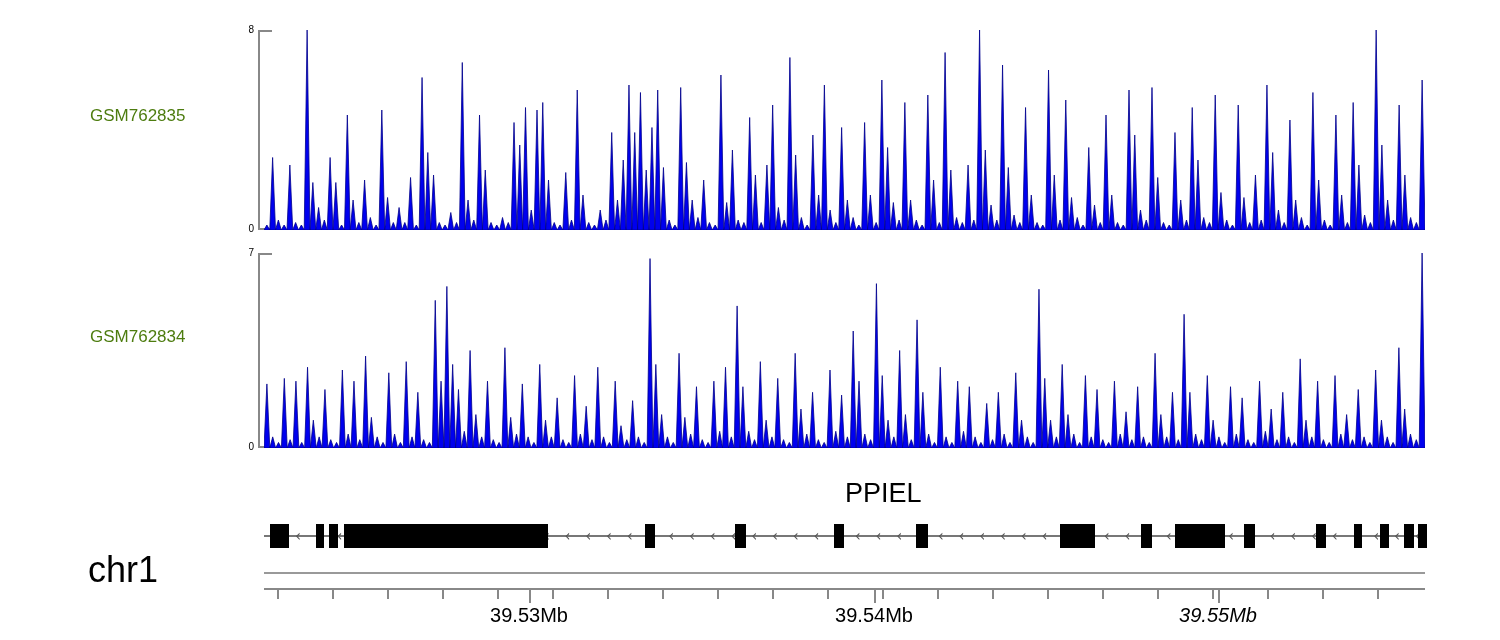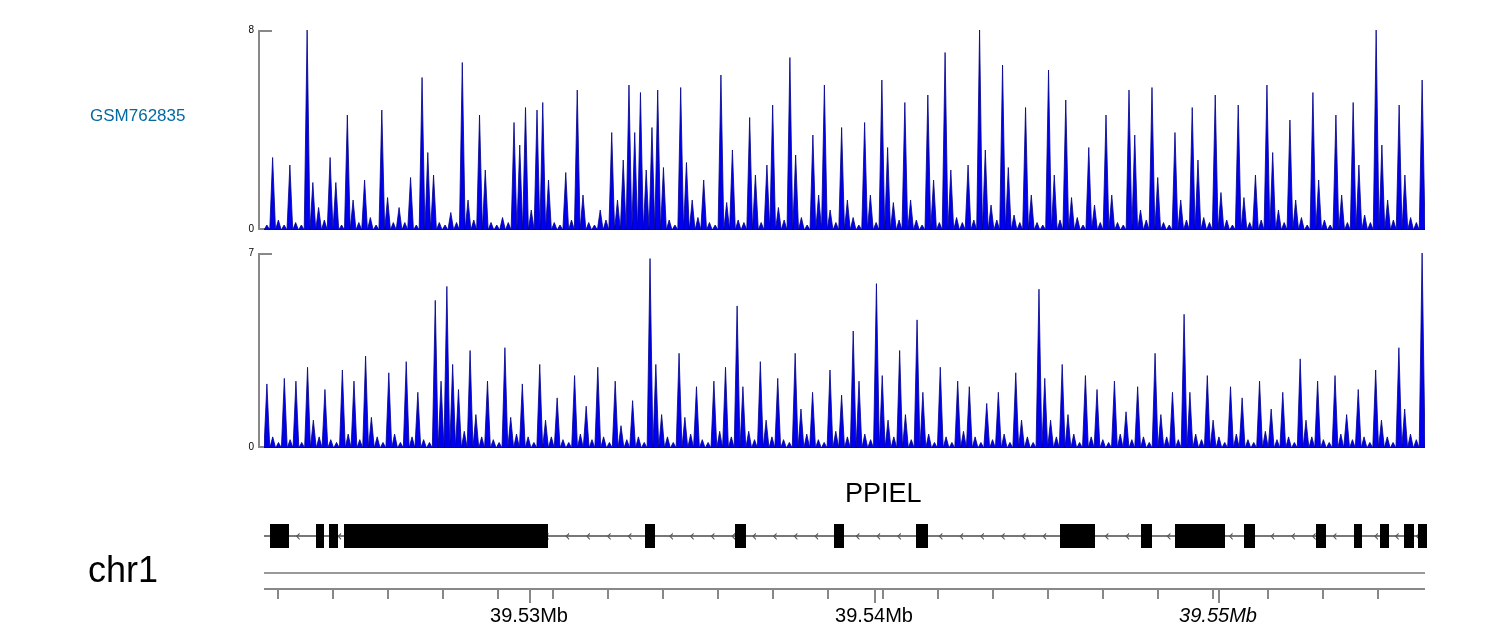--- a/index.html
+++ b/index.html
@@ -28,21 +28,21 @@
     left: 0;
     width: 1500px;
   }
   .track-label {
     position: absolute;
     right: 1410px;           
     width: 320px;
     text-align: left;
     left: 90px;
     font-size: 17px;
-    color: #0369a1;
+    color: #4d7c0f;
     white-space: nowrap;
   }
   .track-plot {
     position: absolute;
     left: 264px;
     width: 1161px;
   }
   .axis {
     position: absolute;
     left: 258px;
@@ -161,20 +161,21 @@
     <div class="axis-num top" style="top: -5px;">8</div>
     <div class="axis-num bottom" style="top: 194px;">0</div>
     <div class="track-plot" style="top: 0px; height: 200px;">
         <svg class="cov-svg" width="1161" height="200" viewBox="0 0 1161 200">
           <path d="M 0 200 L 0.00 200 L 2.87 195.00 L 5.75 200 L 5.75 200 L 8.62 127.50 L 11.50 200 L 11.50 200 L 14.37 190.00 L 17.24 200 L 17.24 200 L 20.12 195.00 L 22.99 200 L 22.99 200 L 25.86 135.00 L 28.74 200 L 28.74 200 L 31.61 192.50 L 34.49 200 L 34.49 200 L 37.36 195.00 L 40.23 200 L 40.23 200 L 43.11 0.00 L 45.98 200 L 45.98 200 L 48.85 152.50 L 51.73 200 L 51.73 200 L 54.60 177.50 L 57.48 200 L 57.48 200 L 60.35 190.00 L 63.22 200 L 63.22 200 L 66.10 127.50 L 68.97 200 L 68.97 200 L 71.84 152.50 L 74.72 200 L 74.72 200 L 77.59 195.00 L 80.47 200 L 80.47 200 L 83.34 85.00 L 86.21 200 L 86.21 200 L 89.09 170.00 L 91.96 200 L 91.96 200 L 94.83 192.50 L 97.71 200 L 97.71 200 L 100.58 150.00 L 103.46 200 L 103.46 200 L 106.33 187.50 L 109.20 200 L 109.20 200 L 112.08 195.00 L 114.95 200 L 114.95 200 L 117.82 80.00 L 120.70 200 L 120.70 200 L 123.57 167.50 L 126.45 200 L 126.45 200 L 129.32 192.50 L 132.19 200 L 132.19 200 L 135.07 177.50 L 137.94 200 L 137.94 200 L 140.81 192.50 L 143.69 200 L 143.69 200 L 146.56 147.50 L 149.44 200 L 149.44 200 L 152.31 195.00 L 155.18 200 L 155.18 200 L 158.06 47.50 L 160.93 200 L 160.93 200 L 163.80 122.50 L 166.68 200 L 166.68 200 L 169.55 145.00 L 172.43 200 L 172.43 200 L 175.30 192.50 L 178.17 200 L 178.17 200 L 181.05 195.00 L 183.92 200 L 183.92 200 L 186.79 182.50 L 189.67 200 L 189.67 200 L 192.54 192.50 L 195.42 200 L 195.42 200 L 198.29 32.50 L 201.16 200 L 201.16 200 L 204.04 170.00 L 206.91 200 L 206.91 200 L 209.78 190.00 L 212.66 200 L 212.66 200 L 215.53 85.00 L 218.41 200 L 218.41 200 L 221.28 140.00 L 224.15 200 L 224.15 200 L 227.03 192.50 L 229.90 200 L 229.90 200 L 232.77 195.00 L 235.65 200 L 235.65 200 L 238.52 187.50 L 241.40 200 L 241.40 200 L 244.27 192.50 L 247.14 200 L 247.14 200 L 250.02 92.50 L 252.89 200 L 252.89 200 L 255.76 115.00 L 258.64 200 L 258.64 200 L 261.51 77.50 L 264.39 200 L 264.39 200 L 267.26 180.00 L 270.13 200 L 270.13 200 L 273.01 80.00 L 275.88 200 L 275.88 200 L 278.75 72.50 L 281.63 200 L 281.63 200 L 284.50 150.00 L 287.38 200 L 287.38 200 L 290.25 192.50 L 293.12 200 L 293.12 200 L 296.00 195.00 L 298.87 200 L 298.87 200 L 301.75 142.50 L 304.62 200 L 304.62 200 L 307.49 190.00 L 310.37 200 L 310.37 200 L 313.24 60.00 L 316.11 200 L 316.11 200 L 318.99 165.00 L 321.86 200 L 321.86 200 L 324.74 192.50 L 327.61 200 L 327.61 200 L 330.48 195.00 L 333.36 200 L 333.36 200 L 336.23 180.00 L 339.10 200 L 339.10 200 L 341.98 190.00 L 344.85 200 L 344.85 200 L 347.73 102.50 L 350.60 200 L 350.60 200 L 353.47 170.00 L 356.35 200 L 356.35 200 L 359.22 130.00 L 362.09 200 L 362.09 200 L 364.97 55.00 L 367.84 200 L 367.84 200 L 370.72 102.50 L 373.59 200 L 373.59 200 L 376.46 62.50 L 379.34 200 L 379.34 200 L 382.21 140.00 L 385.08 200 L 385.08 200 L 387.96 97.50 L 390.83 200 L 390.83 200 L 393.71 60.00 L 396.58 200 L 396.58 200 L 399.45 137.50 L 402.33 200 L 402.33 200 L 405.20 190.00 L 408.07 200 L 408.07 200 L 410.95 195.00 L 413.82 200 L 413.82 200 L 416.70 57.50 L 419.57 200 L 419.57 200 L 422.44 132.50 L 425.32 200 L 425.32 200 L 428.19 170.00 L 431.06 200 L 431.06 200 L 433.94 187.50 L 436.81 200 L 436.81 200 L 439.69 150.00 L 442.56 200 L 442.56 200 L 445.43 192.50 L 448.31 200 L 448.31 200 L 451.18 195.00 L 454.05 200 L 454.05 200 L 456.93 45.00 L 459.80 200 L 459.80 200 L 462.68 172.50 L 465.55 200 L 465.55 200 L 468.42 120.00 L 471.30 200 L 471.30 200 L 474.17 190.00 L 477.04 200 L 477.04 200 L 479.92 192.50 L 482.79 200 L 482.79 200 L 485.67 87.50 L 488.54 200 L 488.54 200 L 491.41 145.00 L 494.29 200 L 494.29 200 L 497.16 192.50 L 500.03 200 L 500.03 200 L 502.91 135.00 L 505.78 200 L 505.78 200 L 508.66 75.00 L 511.53 200 L 511.53 200 L 514.40 177.50 L 517.28 200 L 517.28 200 L 520.15 190.00 L 523.02 200 L 523.02 200 L 525.90 27.50 L 528.77 200 L 528.77 200 L 531.65 125.00 L 534.52 200 L 534.52 200 L 537.39 187.50 L 540.27 200 L 540.27 200 L 543.14 195.00 L 546.01 200 L 546.01 200 L 548.89 105.00 L 551.76 200 L 551.76 200 L 554.64 165.00 L 557.51 200 L 557.51 200 L 560.38 55.00 L 563.26 200 L 563.26 200 L 566.13 180.00 L 569.00 200 L 569.00 200 L 571.88 192.50 L 574.75 200 L 574.75 200 L 577.63 97.50 L 580.50 200 L 580.50 200 L 583.37 170.00 L 586.25 200 L 586.25 200 L 589.12 187.50 L 592.00 200 L 592.00 200 L 594.87 195.00 L 597.74 200 L 597.74 200 L 600.62 92.50 L 603.49 200 L 603.49 200 L 606.36 165.00 L 609.24 200 L 609.24 200 L 612.11 192.50 L 614.99 200 L 614.99 200 L 617.86 50.00 L 620.73 200 L 620.73 200 L 623.61 117.50 L 626.48 200 L 626.48 200 L 629.35 172.50 L 632.23 200 L 632.23 200 L 635.10 190.00 L 637.98 200 L 637.98 200 L 640.85 72.50 L 643.72 200 L 643.72 200 L 646.60 170.00 L 649.47 200 L 649.47 200 L 652.34 190.00 L 655.22 200 L 655.22 200 L 658.09 195.00 L 660.97 200 L 660.97 200 L 663.84 65.00 L 666.71 200 L 666.71 200 L 669.59 150.00 L 672.46 200 L 672.46 200 L 675.33 192.50 L 678.21 200 L 678.21 200 L 681.08 22.50 L 683.96 200 L 683.96 200 L 686.83 140.00 L 689.70 200 L 689.70 200 L 692.58 187.50 L 695.45 200 L 695.45 200 L 698.32 192.50 L 701.20 200 L 701.20 200 L 704.07 135.00 L 706.95 200 L 706.95 200 L 709.82 190.00 L 712.69 200 L 712.69 200 L 715.57 0.00 L 718.44 200 L 718.44 200 L 721.31 120.00 L 724.19 200 L 724.19 200 L 727.06 175.00 L 729.94 200 L 729.94 200 L 732.81 190.00 L 735.68 200 L 735.68 200 L 738.56 35.00 L 741.43 200 L 741.43 200 L 744.30 137.50 L 747.18 200 L 747.18 200 L 750.05 185.00 L 752.93 200 L 752.93 200 L 755.80 192.50 L 758.67 200 L 758.67 200 L 761.55 77.50 L 764.42 200 L 764.42 200 L 767.29 165.00 L 770.17 200 L 770.17 200 L 773.04 192.50 L 775.92 200 L 775.92 200 L 778.79 195.00 L 781.66 200 L 781.66 200 L 784.54 40.00 L 787.41 200 L 787.41 200 L 790.28 145.00 L 793.16 200 L 793.16 200 L 796.03 190.00 L 798.91 200 L 798.91 200 L 801.78 70.00 L 804.65 200 L 804.65 200 L 807.53 167.50 L 810.40 200 L 810.40 200 L 813.27 187.50 L 816.15 200 L 816.15 200 L 819.02 195.00 L 821.90 200 L 821.90 200 L 824.77 117.50 L 827.64 200 L 827.64 200 L 830.52 175.00 L 833.39 200 L 833.39 200 L 836.26 192.50 L 839.14 200 L 839.14 200 L 842.01 85.00 L 844.89 200 L 844.89 200 L 847.76 165.00 L 850.63 200 L 850.63 200 L 853.51 192.50 L 856.38 200 L 856.38 200 L 859.25 195.00 L 862.13 200 L 862.13 200 L 865.00 60.00 L 867.88 200 L 867.88 200 L 870.75 105.00 L 873.62 200 L 873.62 200 L 876.50 180.00 L 879.37 200 L 879.37 200 L 882.25 190.00 L 885.12 200 L 885.12 200 L 887.99 57.50 L 890.87 200 L 890.87 200 L 893.74 147.50 L 896.61 200 L 896.61 200 L 899.49 192.50 L 902.36 200 L 902.36 200 L 905.24 195.00 L 908.11 200 L 908.11 200 L 910.98 102.50 L 913.86 200 L 913.86 200 L 916.73 170.00 L 919.60 200 L 919.60 200 L 922.48 190.00 L 925.35 200 L 925.35 200 L 928.23 77.50 L 931.10 200 L 931.10 200 L 933.97 130.00 L 936.85 200 L 936.85 200 L 939.72 187.50 L 942.59 200 L 942.59 200 L 945.47 192.50 L 948.34 200 L 948.34 200 L 951.22 65.00 L 954.09 200 L 954.09 200 L 956.96 162.50 L 959.84 200 L 959.84 200 L 962.71 190.00 L 965.58 200 L 965.58 200 L 968.46 195.00 L 971.33 200 L 971.33 200 L 974.21 75.00 L 977.08 200 L 977.08 200 L 979.95 167.50 L 982.83 200 L 982.83 200 L 985.70 192.50 L 988.57 200 L 988.57 200 L 991.45 145.00 L 994.32 200 L 994.32 200 L 997.20 190.00 L 1000.07 200 L 1000.07 200 L 1002.94 55.00 L 1005.82 200 L 1005.82 200 L 1008.69 122.50 L 1011.56 200 L 1011.56 200 L 1014.44 180.00 L 1017.31 200 L 1017.31 200 L 1020.19 192.50 L 1023.06 200 L 1023.06 200 L 1025.93 90.00 L 1028.81 200 L 1028.81 200 L 1031.68 170.00 L 1034.55 200 L 1034.55 200 L 1037.43 187.50 L 1040.30 200 L 1040.30 200 L 1043.18 195.00 L 1046.05 200 L 1046.05 200 L 1048.92 62.50 L 1051.80 200 L 1051.80 200 L 1054.67 150.00 L 1057.54 200 L 1057.54 200 L 1060.42 190.00 L 1063.29 200 L 1063.29 200 L 1066.17 195.00 L 1069.04 200 L 1069.04 200 L 1071.91 85.00 L 1074.79 200 L 1074.79 200 L 1077.66 165.00 L 1080.53 200 L 1080.53 200 L 1083.41 192.50 L 1086.28 200 L 1086.28 200 L 1089.16 72.50 L 1092.03 200 L 1092.03 200 L 1094.90 135.00 L 1097.78 200 L 1097.78 200 L 1100.65 185.00 L 1103.52 200 L 1103.52 200 L 1106.40 192.50 L 1109.27 200 L 1109.27 200 L 1112.15 0.00 L 1115.02 200 L 1115.02 200 L 1117.89 115.00 L 1120.77 200 L 1120.77 200 L 1123.64 170.00 L 1126.51 200 L 1126.51 200 L 1129.39 190.00 L 1132.26 200 L 1132.26 200 L 1135.14 75.00 L 1138.01 200 L 1138.01 200 L 1140.88 145.00 L 1143.76 200 L 1143.76 200 L 1146.63 187.50 L 1149.50 200 L 1149.50 200 L 1152.38 192.50 L 1155.25 200 L 1155.25 200 L 1158.13 50.00 L 1161.00 200 L 1161 200 Z" fill="#0000EE" stroke="#00008B" stroke-width="0.8"></path>
         </svg>
       </div>
   </div>
 
   <div class="track" id="track-1" style="top: 253px; height: 195px;">
+    <div class="track-label" style="top: 73.5px;">GSM762834</div>
     <div class="axis" style="top: 0px; height: 195px;">
       <div class="axis-tick top"></div>
       <div class="axis-tick bottom"></div>
     </div>
     <div class="axis-num top" style="top: -5px;">7</div>
     <div class="axis-num bottom" style="top: 189px;">0</div>
     <div class="track-plot" style="top: 0px; height: 195px;">
         <svg class="cov-svg" width="1161" height="195" viewBox="0 0 1161 195">
           <path d="M 0 195 L 0.00 195 L 2.90 130.93 L 5.80 195 L 5.80 195 L 8.71 183.86 L 11.61 195 L 11.61 195 L 14.51 189.43 L 17.41 195 L 17.41 195 L 20.32 125.36 L 23.22 195 L 23.22 195 L 26.12 186.64 L 29.02 195 L 29.02 195 L 31.93 128.14 L 34.83 195 L 34.83 195 L 37.73 189.43 L 40.63 195 L 40.63 195 L 43.54 114.21 L 46.44 195 L 46.44 195 L 49.34 167.14 L 52.24 195 L 52.24 195 L 55.15 183.86 L 58.05 195 L 58.05 195 L 60.95 136.50 L 63.85 195 L 63.85 195 L 66.76 186.64 L 69.66 195 L 69.66 195 L 72.56 189.43 L 75.47 195 L 75.47 195 L 78.37 117.00 L 81.27 195 L 81.27 195 L 84.17 181.07 L 87.07 195 L 87.07 195 L 89.98 128.14 L 92.88 195 L 92.88 195 L 95.78 186.64 L 98.69 195 L 98.69 195 L 101.59 103.07 L 104.49 195 L 104.49 195 L 107.39 164.36 L 110.29 195 L 110.29 195 L 113.20 183.86 L 116.10 195 L 116.10 195 L 119.00 189.43 L 121.91 195 L 121.91 195 L 124.81 119.79 L 127.71 195 L 127.71 195 L 130.61 181.07 L 133.51 195 L 133.51 195 L 136.42 189.43 L 139.32 195 L 139.32 195 L 142.22 108.64 L 145.13 195 L 145.13 195 L 148.03 183.86 L 150.93 195 L 150.93 195 L 153.83 139.29 L 156.74 195 L 156.73 195 L 159.64 186.64 L 162.54 195 L 162.54 195 L 165.44 189.43 L 168.34 195 L 168.34 195 L 171.25 47.36 L 174.15 195 L 174.15 195 L 177.05 128.14 L 179.95 195 L 179.95 195 L 182.86 33.43 L 185.76 195 L 185.76 195 L 188.66 111.43 L 191.56 195 L 191.56 195 L 194.47 136.50 L 197.37 195 L 197.37 195 L 200.27 178.29 L 203.18 195 L 203.17 195 L 206.08 97.50 L 208.98 195 L 208.98 195 L 211.88 161.57 L 214.78 195 L 214.78 195 L 217.69 183.86 L 220.59 195 L 220.59 195 L 223.49 128.14 L 226.39 195 L 226.39 195 L 229.30 186.64 L 232.20 195 L 232.20 195 L 235.10 189.43 L 238.00 195 L 238.00 195 L 240.91 94.71 L 243.81 195 L 243.81 195 L 246.71 164.36 L 249.62 195 L 249.61 195 L 252.52 181.07 L 255.42 195 L 255.42 195 L 258.32 130.93 L 261.22 195 L 261.22 195 L 264.13 183.86 L 267.03 195 L 267.03 195 L 269.93 189.43 L 272.83 195 L 272.83 195 L 275.74 111.43 L 278.64 195 L 278.64 195 L 281.54 167.14 L 284.44 195 L 284.44 195 L 287.35 183.86 L 290.25 195 L 290.25 195 L 293.15 144.86 L 296.06 195 L 296.06 195 L 298.96 186.64 L 301.86 195 L 301.86 195 L 304.76 189.43 L 307.67 195 L 307.66 195 L 310.57 122.57 L 313.47 195 L 313.47 195 L 316.37 181.07 L 319.27 195 L 319.27 195 L 322.18 153.21 L 325.08 195 L 325.08 195 L 327.98 186.64 L 330.88 195 L 330.88 195 L 333.79 114.21 L 336.69 195 L 336.69 195 L 339.59 183.86 L 342.50 195 L 342.50 195 L 345.40 189.43 L 348.30 195 L 348.30 195 L 351.20 128.14 L 354.10 195 L 354.10 195 L 357.01 172.71 L 359.91 195 L 359.91 195 L 362.81 186.64 L 365.71 195 L 365.71 195 L 368.62 147.64 L 371.52 195 L 371.52 195 L 374.42 183.86 L 377.32 195 L 377.32 195 L 380.23 189.43 L 383.13 195 L 383.13 195 L 386.03 5.57 L 388.94 195 L 388.94 195 L 391.84 111.43 L 394.74 195 L 394.74 195 L 397.64 161.57 L 400.55 195 L 400.54 195 L 403.45 183.86 L 406.35 195 L 406.35 195 L 409.25 189.43 L 412.15 195 L 412.15 195 L 415.06 100.29 L 417.96 195 L 417.96 195 L 420.86 164.36 L 423.76 195 L 423.76 195 L 426.67 181.07 L 429.57 195 L 429.57 195 L 432.47 133.71 L 435.38 195 L 435.38 195 L 438.28 186.64 L 441.18 195 L 441.18 195 L 444.08 189.43 L 446.98 195 L 446.98 195 L 449.89 128.14 L 452.79 195 L 452.79 195 L 455.69 178.29 L 458.59 195 L 458.59 195 L 461.50 114.21 L 464.40 195 L 464.40 195 L 467.30 183.86 L 470.20 195 L 470.20 195 L 473.11 52.93 L 476.01 195 L 476.01 195 L 478.91 133.71 L 481.81 195 L 481.81 195 L 484.72 178.29 L 487.62 195 L 487.62 195 L 490.52 186.64 L 493.43 195 L 493.42 195 L 496.33 108.64 L 499.23 195 L 499.23 195 L 502.13 167.14 L 505.03 195 L 505.03 195 L 507.94 183.86 L 510.84 195 L 510.84 195 L 513.74 125.36 L 516.64 195 L 516.64 195 L 519.55 186.64 L 522.45 195 L 522.45 195 L 525.35 189.43 L 528.25 195 L 528.25 195 L 531.16 100.29 L 534.06 195 L 534.06 195 L 536.96 156.00 L 539.86 195 L 539.87 195 L 542.77 181.07 L 545.67 195 L 545.67 195 L 548.57 139.29 L 551.47 195 L 551.48 195 L 554.38 186.64 L 557.28 195 L 557.28 195 L 560.18 189.43 L 563.08 195 L 563.08 195 L 565.99 117.00 L 568.89 195 L 568.89 195 L 571.79 178.29 L 574.69 195 L 574.69 195 L 577.60 142.07 L 580.50 195 L 580.50 195 L 583.40 183.86 L 586.30 195 L 586.30 195 L 589.21 78.00 L 592.11 195 L 592.11 195 L 595.01 128.14 L 597.91 195 L 597.91 195 L 600.82 181.07 L 603.72 195 L 603.72 195 L 606.62 186.64 L 609.52 195 L 609.52 195 L 612.43 30.64 L 615.33 195 L 615.33 195 L 618.23 122.57 L 621.13 195 L 621.13 195 L 624.04 167.14 L 626.94 195 L 626.94 195 L 629.84 183.86 L 632.74 195 L 632.75 195 L 635.65 97.50 L 638.55 195 L 638.55 195 L 641.45 161.57 L 644.35 195 L 644.36 195 L 647.26 186.64 L 650.16 195 L 650.16 195 L 653.06 66.86 L 655.96 195 L 655.96 195 L 658.87 139.29 L 661.77 195 L 661.77 195 L 664.67 181.07 L 667.57 195 L 667.57 195 L 670.48 189.43 L 673.38 195 L 673.38 195 L 676.28 114.21 L 679.18 195 L 679.18 195 L 682.09 183.86 L 684.99 195 L 684.99 195 L 687.89 189.43 L 690.79 195 L 690.79 195 L 693.70 128.14 L 696.60 195 L 696.60 195 L 699.50 178.29 L 702.40 195 L 702.40 195 L 705.31 133.71 L 708.21 195 L 708.21 195 L 711.11 183.86 L 714.01 195 L 714.01 195 L 716.92 189.43 L 719.82 195 L 719.82 195 L 722.72 150.43 L 725.62 195 L 725.63 195 L 728.53 186.64 L 731.43 195 L 731.43 195 L 734.33 139.29 L 737.23 195 L 737.24 195 L 740.14 181.07 L 743.04 195 L 743.04 195 L 745.94 189.43 L 748.84 195 L 748.84 195 L 751.75 119.79 L 754.65 195 L 754.65 195 L 757.55 167.14 L 760.45 195 L 760.45 195 L 763.36 183.86 L 766.26 195 L 766.26 195 L 769.16 189.43 L 772.06 195 L 772.06 195 L 774.97 36.21 L 777.87 195 L 777.87 195 L 780.77 125.36 L 783.67 195 L 783.67 195 L 786.58 167.14 L 789.48 195 L 789.48 195 L 792.38 183.86 L 795.28 195 L 795.28 195 L 798.19 111.43 L 801.09 195 L 801.09 195 L 803.99 161.57 L 806.89 195 L 806.89 195 L 809.80 181.07 L 812.70 195 L 812.70 195 L 815.60 189.43 L 818.50 195 L 818.50 195 L 821.41 122.57 L 824.31 195 L 824.31 195 L 827.21 183.86 L 830.11 195 L 830.12 195 L 833.02 136.50 L 835.92 195 L 835.92 195 L 838.82 186.64 L 841.72 195 L 841.72 195 L 844.63 189.43 L 847.53 195 L 847.53 195 L 850.43 128.14 L 853.33 195 L 853.33 195 L 856.24 181.07 L 859.14 195 L 859.14 195 L 862.04 158.79 L 864.94 195 L 864.94 195 L 867.85 186.64 L 870.75 195 L 870.75 195 L 873.65 133.71 L 876.55 195 L 876.55 195 L 879.46 183.86 L 882.36 195 L 882.36 195 L 885.26 189.43 L 888.16 195 L 888.16 195 L 891.07 100.29 L 893.97 195 L 893.97 195 L 896.87 161.57 L 899.77 195 L 899.77 195 L 902.68 183.86 L 905.58 195 L 905.58 195 L 908.48 139.29 L 911.38 195 L 911.38 195 L 914.29 186.64 L 917.19 195 L 917.19 195 L 920.09 61.29 L 922.99 195 L 923.00 195 L 925.90 139.29 L 928.80 195 L 928.80 195 L 931.70 181.07 L 934.60 195 L 934.60 195 L 937.51 186.64 L 940.41 195 L 940.41 195 L 943.31 122.57 L 946.21 195 L 946.21 195 L 949.12 167.14 L 952.02 195 L 952.02 195 L 954.92 183.86 L 957.82 195 L 957.82 195 L 960.73 189.43 L 963.63 195 L 963.63 195 L 966.53 133.71 L 969.43 195 L 969.43 195 L 972.34 181.07 L 975.24 195 L 975.24 195 L 978.14 144.86 L 981.04 195 L 981.04 195 L 983.95 186.64 L 986.85 195 L 986.85 195 L 989.75 189.43 L 992.65 195 L 992.65 195 L 995.56 128.14 L 998.46 195 L 998.46 195 L 1001.36 178.29 L 1004.26 195 L 1004.26 195 L 1007.17 156.00 L 1010.07 195 L 1010.07 195 L 1012.97 186.64 L 1015.87 195 L 1015.88 195 L 1018.78 139.29 L 1021.68 195 L 1021.68 195 L 1024.58 183.86 L 1027.48 195 L 1027.48 195 L 1030.39 189.43 L 1033.29 195 L 1033.29 195 L 1036.19 105.86 L 1039.10 195 L 1039.10 195 L 1042.00 167.14 L 1044.90 195 L 1044.90 195 L 1047.80 183.86 L 1050.70 195 L 1050.70 195 L 1053.61 128.14 L 1056.51 195 L 1056.51 195 L 1059.41 186.64 L 1062.32 195 L 1062.32 195 L 1065.22 189.43 L 1068.12 195 L 1068.12 195 L 1071.02 122.57 L 1073.92 195 L 1073.92 195 L 1076.83 181.07 L 1079.73 195 L 1079.73 195 L 1082.63 161.57 L 1085.54 195 L 1085.53 195 L 1088.44 186.64 L 1091.34 195 L 1091.34 195 L 1094.24 136.50 L 1097.14 195 L 1097.14 195 L 1100.05 183.86 L 1102.95 195 L 1102.95 195 L 1105.85 189.43 L 1108.76 195 L 1108.75 195 L 1111.66 117.00 L 1114.56 195 L 1114.56 195 L 1117.46 167.14 L 1120.37 195 L 1120.37 195 L 1123.27 183.86 L 1126.17 195 L 1126.17 195 L 1129.07 189.43 L 1131.97 195 L 1131.97 195 L 1134.88 94.71 L 1137.78 195 L 1137.78 195 L 1140.68 156.00 L 1143.59 195 L 1143.59 195 L 1146.49 181.07 L 1149.39 195 L 1149.39 195 L 1152.29 186.64 L 1155.19 195 L 1155.19 195 L 1158.10 0.00 L 1161.00 195 L 1161 195 Z" fill="#0000EE" stroke="#00008B" stroke-width="0.8"></path>
         </svg>

